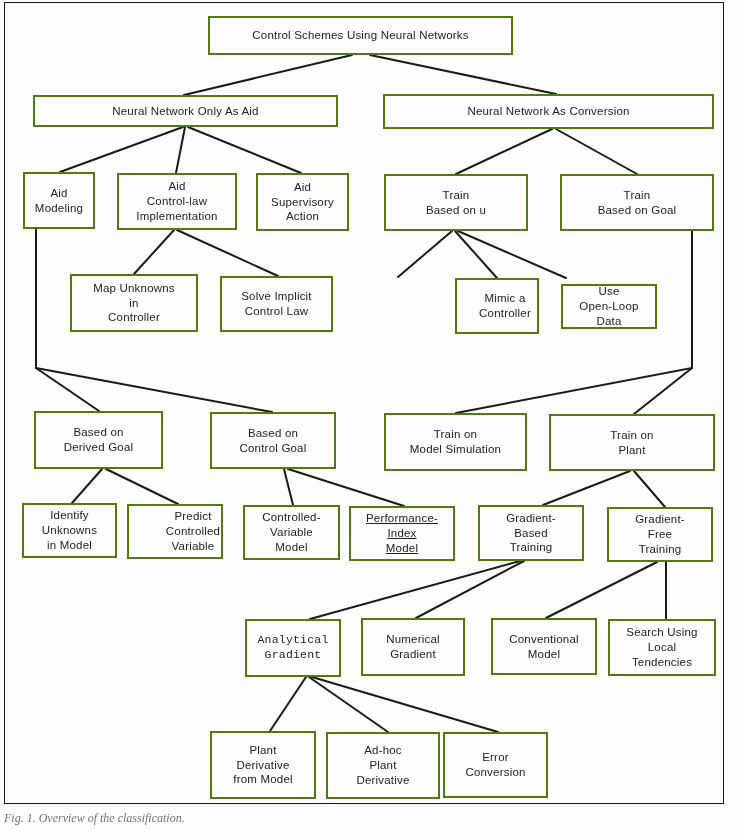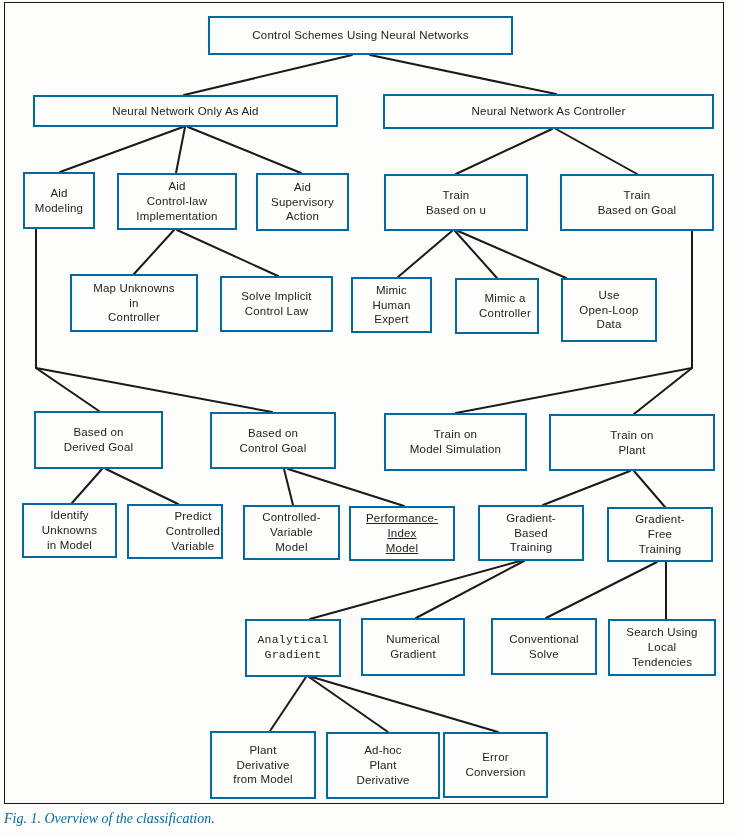--- a/index.html
+++ b/index.html
@@ -34,40 +34,40 @@
   }
   svg.edges line, svg.edges polyline {
     stroke: #1a1a1a;
     stroke-width: 2;
     fill: none;
     stroke-linecap: round;
   }
   .node {
     position: absolute;
     box-sizing: border-box;
-    border: 2px solid #0369a1;
+    border: 2px solid #4d7c0f;
     background: #fdfdfb;
     display: flex;
     align-items: center;
     justify-content: center;
     text-align: center;
     font-size: 11.5px;
     line-height: 1.3;
     color: #222;
     white-space: pre-line;
     letter-spacing: 0.2px;
   }
   .caption {
     position: absolute;
     left: 4px;
     top: 811px;
     font-family: "Liberation Serif", serif;
     font-style: italic;
-    font-size: 14px;
-    color: #0369a1;
+    font-size: 12px;
+    color: #737373;
   }
 </style>
 </head>
 <body>
 
 <div class="figure">
 
   <div class="frame"></div>
 
   <svg class="edges" viewBox="0 0 742 836">
@@ -110,46 +110,43 @@
     <line x1="666" y1="562" x2="666" y2="619"></line>
 
     <line x1="306" y1="677" x2="270" y2="731"></line>
     <line x1="309" y1="677" x2="388" y2="732"></line>
     <line x1="312" y1="677" x2="498" y2="732"></line>
   </svg>
 
   <div class="node" style="left:208px; top:16px; width:305px; height:39px;">Control Schemes Using Neural Networks</div>
 
   <div class="node" style="left:33px; top:95px; width:305px; height:32px;">Neural Network Only As Aid</div>
-  <div class="node" style="left:383px; top:94px; width:331px; height:35px;">Neural Network As Controller</div>
+  <div class="node" style="left:383px; top:94px; width:331px; height:35px;">Neural Network As Conversion</div>
 
   <div class="node" style="left:23px; top:172px; width:72px; height:57px;">Aid
 Modeling</div>
   <div class="node" style="left:117px; top:173px; width:120px; height:57px;">Aid
 Control-law
 Implementation</div>
   <div class="node" style="left:256px; top:173px; width:93px; height:58px;">Aid
 Supervisory
 Action</div>
   <div class="node" style="left:384px; top:174px; width:144px; height:57px;">Train
 Based on u</div>
   <div class="node" style="left:560px; top:174px; width:154px; height:57px;">Train
 Based on Goal</div>
 
   <div class="node" style="left:70px; top:274px; width:128px; height:58px;">Map Unknowns
 in
 Controller</div>
   <div class="node" style="left:220px; top:276px; width:113px; height:56px;">Solve Implicit
 Control Law</div>
-  <div class="node" style="left:351px; top:277px; width:81px; height:56px;">Mimic
-Human
-Expert</div>
   <div class="node" style="left:455px; top:278px; width:84px; height:56px;padding-left:16px;">Mimic a
 Controller</div>
-  <div class="node" style="left:561px; top:278px; width:96px; height:64px;">Use
+  <div class="node" style="left:561px; top:284px; width:96px; height:45px;">Use
 Open-Loop
 Data</div>
 
   <div class="node" style="left:34px; top:411px; width:129px; height:58px;">Based on
 Derived Goal</div>
   <div class="node" style="left:210px; top:412px; width:126px; height:57px;">Based on
 Control Goal</div>
   <div class="node" style="left:384px; top:413px; width:143px; height:58px;">Train on
 Model Simulation</div>
   <div class="node" style="left:549px; top:414px; width:166px; height:57px;">Train on
@@ -172,21 +169,21 @@
 Training</div>
   <div class="node" style="left:607px; top:507px; width:106px; height:55px;">Gradient-
 Free
 Training</div>
 
   <div class="node" style="left:245px; top:619px; width:96px; height:58px;font-family:Liberation Mono, monospace;">Analytical
 Gradient</div>
   <div class="node" style="left:361px; top:618px; width:104px; height:58px;">Numerical
 Gradient</div>
   <div class="node" style="left:491px; top:618px; width:106px; height:57px;">Conventional
-Solve</div>
+Model</div>
   <div class="node" style="left:608px; top:619px; width:108px; height:57px;">Search Using
 Local
 Tendencies</div>
 
   <div class="node" style="left:210px; top:731px; width:106px; height:68px;">Plant
 Derivative
 from Model</div>
   <div class="node" style="left:326px; top:732px; width:114px; height:67px;">Ad-hoc
 Plant
 Derivative</div>

